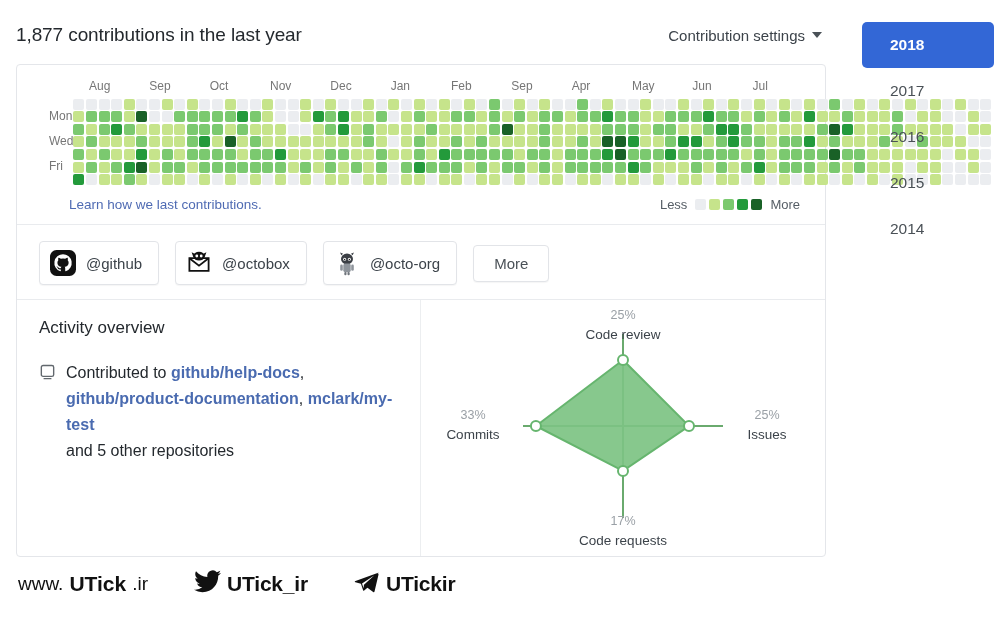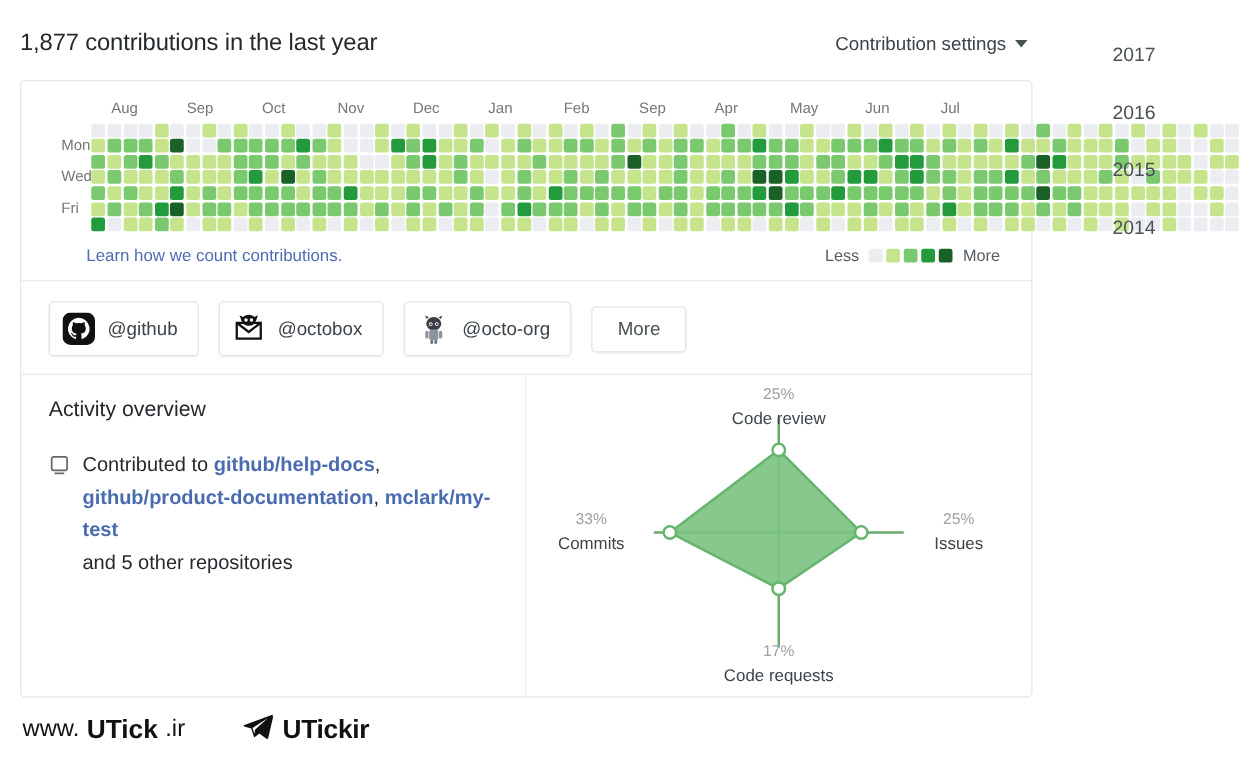--- a/index.html
+++ b/index.html
@@ -981,21 +981,21 @@
                 <div class="cell" style="background: rgb(198, 228, 139);"></div>
                 <div class="cell" style="background: rgb(235, 237, 240);"></div>
                 <div class="cell" style="background: rgb(235, 237, 240);"></div>
                 <div class="cell" style="background: rgb(235, 237, 240);"></div>
                 <div class="cell" style="background: rgb(235, 237, 240);"></div>
               </div>
             </div>
         </div>
 
         <div class="legend-row">
-          <a class="learn-link">Learn how we count contributions.</a>
+          <a class="learn-link">Learn how we last contributions.</a>
           <div class="legend">
             <span class="lg-text">Less</span>
             <span id="legend-swatches" style="display:flex; gap:3px;">
                 <span class="cell" style="background: rgb(235, 237, 240);"></span>
                 <span class="cell" style="background: rgb(198, 228, 139);"></span>
                 <span class="cell" style="background: rgb(123, 201, 111);"></span>
                 <span class="cell" style="background: rgb(35, 154, 59);"></span>
                 <span class="cell" style="background: rgb(25, 97, 39);"></span>
               </span>
             <span class="lg-text">More</span>
@@ -1101,31 +1101,40 @@
               <span>Commits</span>
             </div>
           </div>
         </div>
       </div>
 
     </div>
   </div>
 
   <div class="year-col" id="year-col">
+      <div class="year-item active" style="background: rgb(51, 103, 214);">2018</div>
       <div class="year-item">2017</div>
       <div class="year-item">2016</div>
       <div class="year-item">2015</div>
       <div class="year-item">2014</div>
     </div>
 
   <div class="watermark">
     <div class="wm-item wm-site">
       <span class="thin">www.</span>
         <span class="bold">UTick</span>
         <span class="thin">.ir</span>
+    </div>
+    <div class="wm-item">
+      <span>
+        <svg width="27" height="23" viewBox="0 0 24 20">
+          <path fill="#111" d="M24 2.4c-.9.4-1.8.7-2.8.8a4.9 4.9 0 0 0 2.2-2.7c-1 .6-2 1-3.1 1.2A4.9 4.9 0 0 0 11.9 6c-4.1-.2-7.7-2.2-10.1-5.2-.4.7-.7 1.6-.7 2.5 0 1.7.9 3.2 2.2 4.1-.8 0-1.6-.2-2.2-.6v.1c0 2.4 1.7 4.4 3.9 4.8-.4.1-.8.2-1.3.2-.3 0-.6 0-.9-.1a4.9 4.9 0 0 0 4.6 3.4A9.9 9.9 0 0 1 0 17.3 13.9 13.9 0 0 0 7.5 19.5c9.1 0 14-7.5 14-14v-.6c1-.7 1.8-1.6 2.5-2.5z"></path>
+        </svg>
+      </span>
+      <span class="wm-text">UTick_ir</span>
     </div>
     <div class="wm-item">
       <span>
         <svg width="26" height="22" viewBox="0 0 24 20">
           <path fill="#111" d="M23 1.2 1.4 9.1c-.9.3-.9.9-.1 1.1l5.1 1.4 2 5.9c.2.6.5.7 1 .3l3-2.5 5.3 3.9c.6.4 1.1.2 1.3-.6l3.6-15.4c.2-.9-.3-1.3-1.1-1zM7.4 11.3 18.6 4l-9.4 8.5-.4 3.3-1.4-4.5z"></path>
         </svg>
       </span>
       <span class="wm-text">UTickir</span>
     </div>
   </div>

